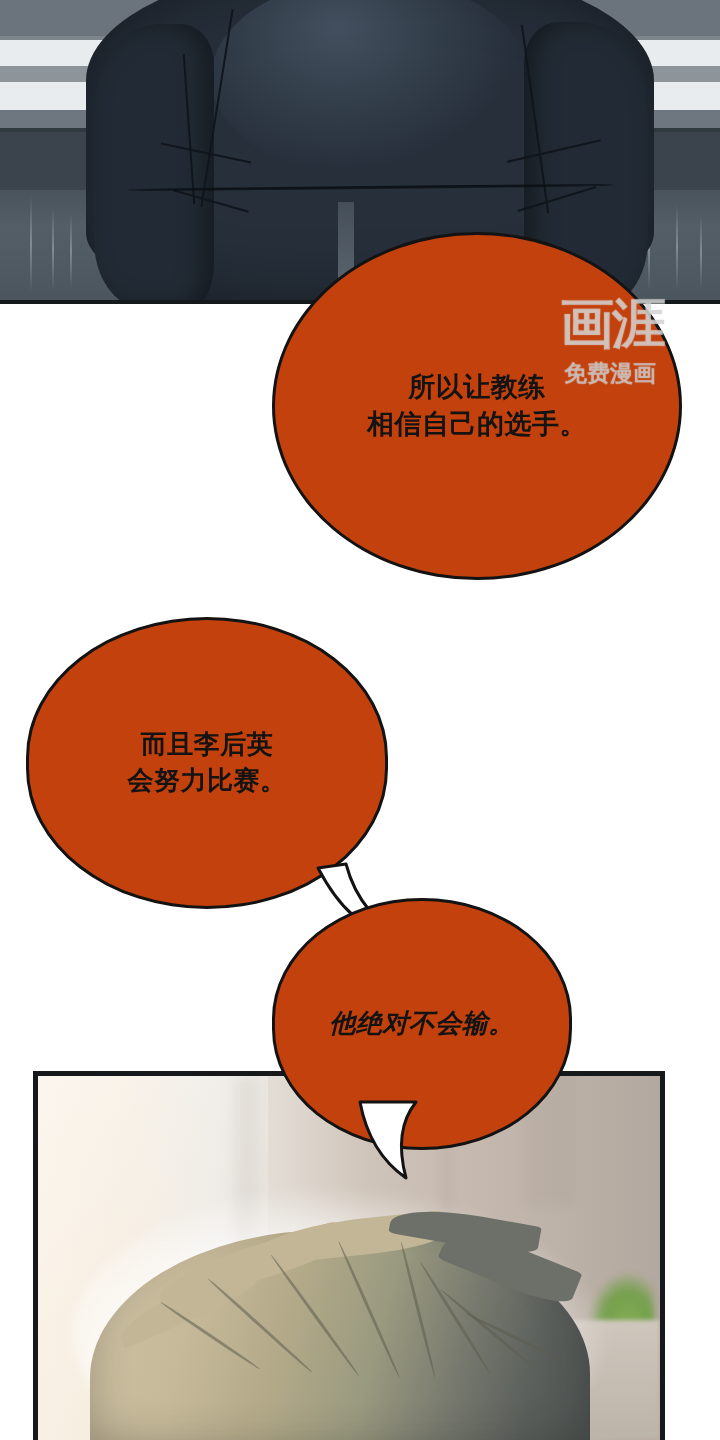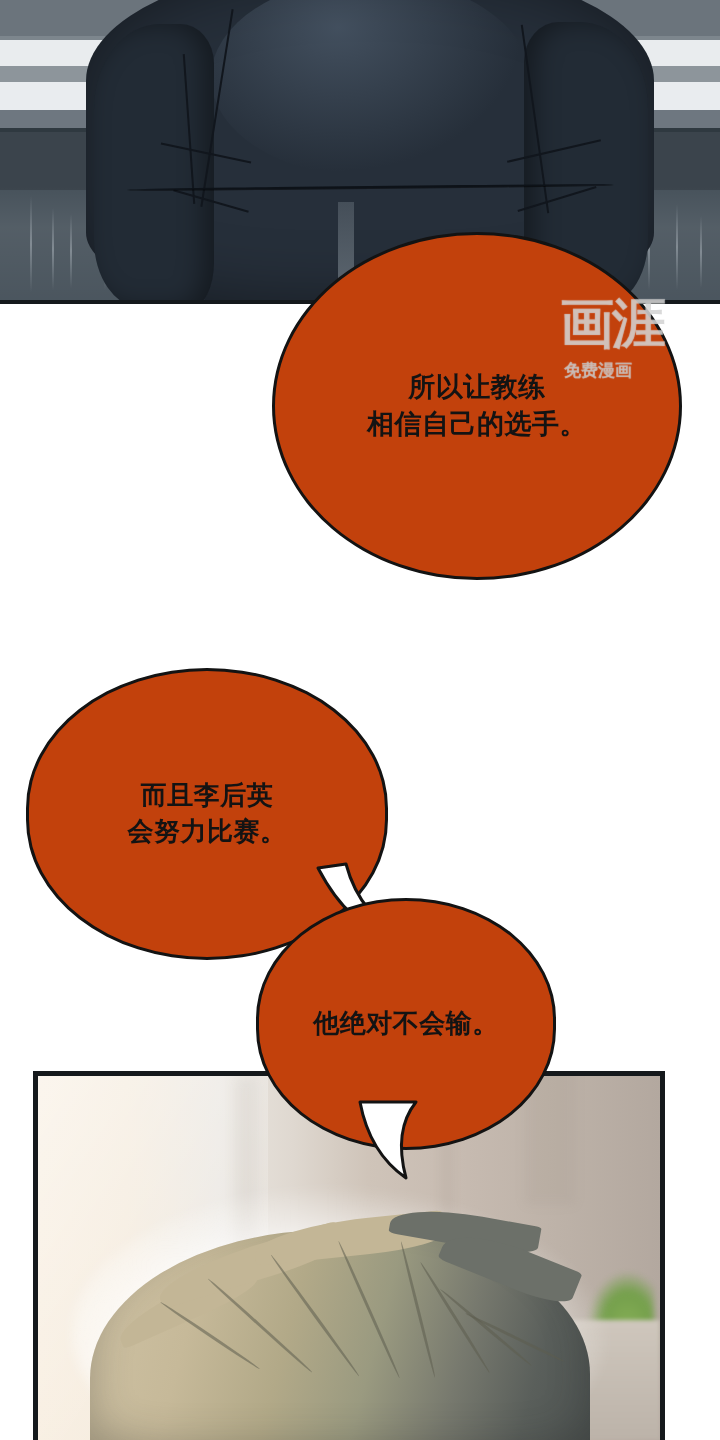--- a/index.html
+++ b/index.html
@@ -152,44 +152,45 @@
     width: 410px;
     height: 348px;
     border-radius: 50% / 50%;
     z-index: 6;
   }
   .bubble-1 .bubble-text { font-size: 27px; }
 
   
   .bubble-2 {
     left: 26px;
-    top: 668px;
+    top: 617px;
     width: 362px;
     height: 292px;
     border-radius: 50% / 48%;
     z-index: 6;
   }
   .bubble-2 .bubble-text { font-size: 26px; }
   .tail-2 {
     position: absolute;
     left: 316px;
     top: 862px;
     width: 96px;
     height: 86px;
     z-index: 7;
   }
 
   
   .bubble-3 {
-    left: 256px;
+    left: 272px;
     top: 898px;
     width: 300px;
     height: 252px;
     border-radius: 50% / 48%;
     z-index: 8;
+    font-style: italic;
   }
   .bubble-3 .bubble-text { font-size: 26px; }
   .tail-3 {
     position: absolute;
     left: 356px;
     top: 1100px;
     width: 78px;
     height: 82px;
     z-index: 9;
   }
@@ -214,21 +215,21 @@
     font-weight: 700;
     color: rgba(150,150,150,0.36);
     letter-spacing: -2px;
     line-height: 1;
     text-shadow: 0 0 1px rgba(255,255,255,0.8);
   }
   .wm-sub {
     position: absolute;
     left: 4px;
     top: 66px;
-    font-size: 17px;
+    font-size: 23px;
     font-weight: 700;
     color: rgba(150,150,150,0.44);
     letter-spacing: 0px;
     line-height: 1;
     text-shadow: 0 0 1px rgba(255,255,255,0.8);
   }
 
   
   .panel-bottom {
     position: absolute;

